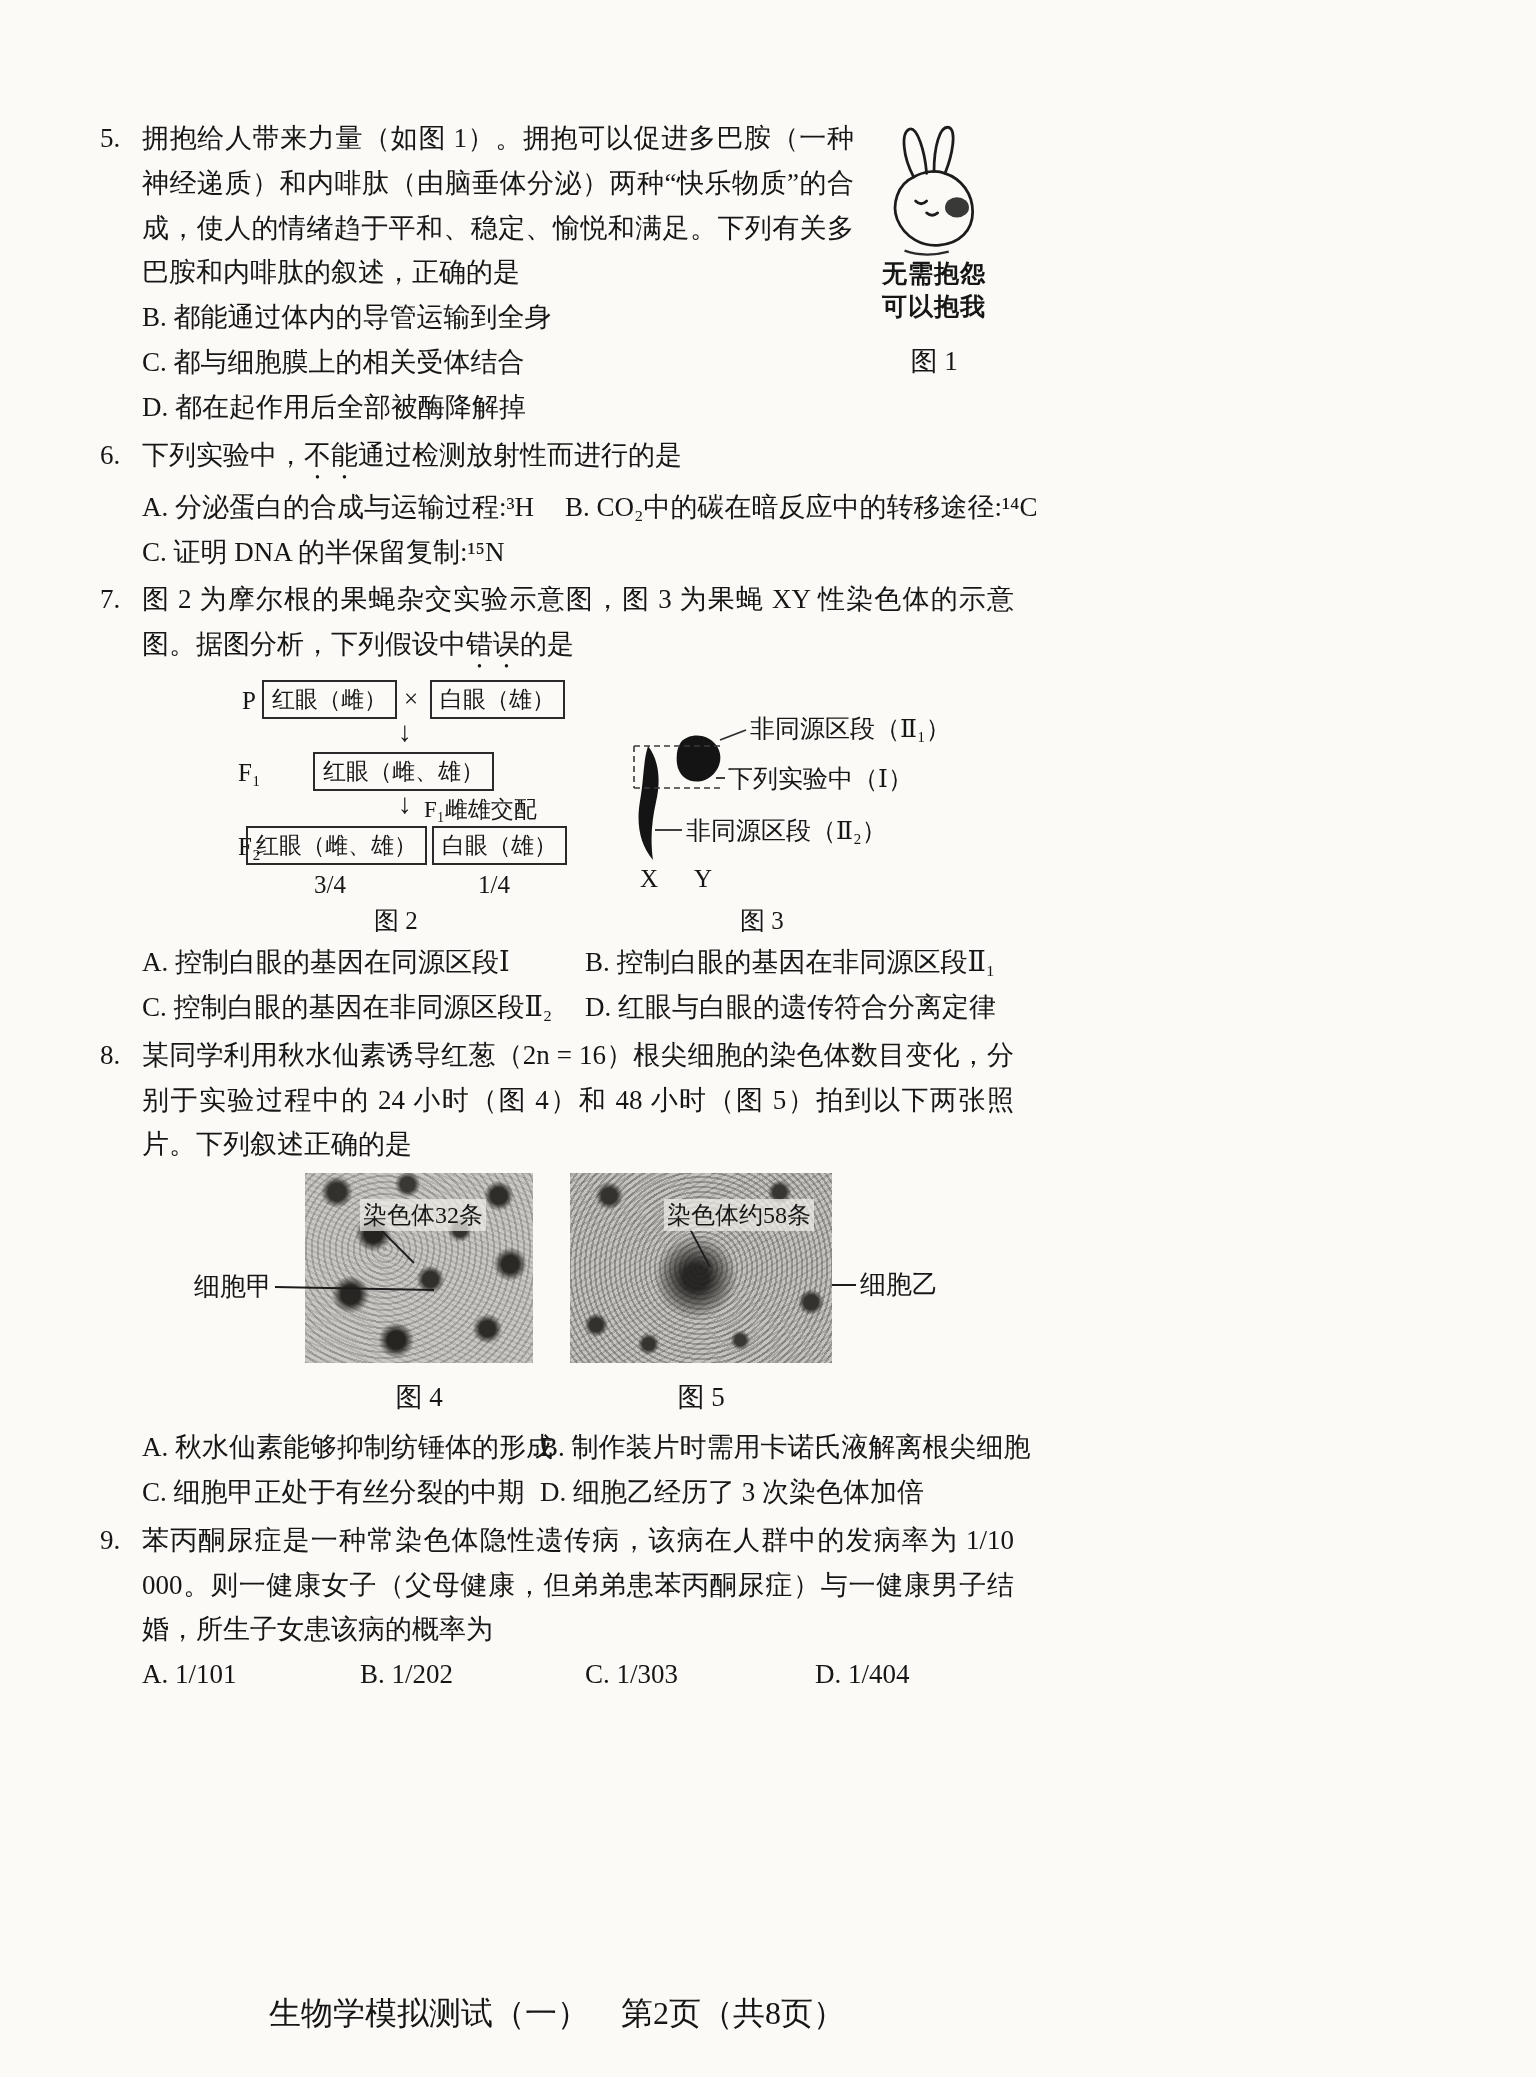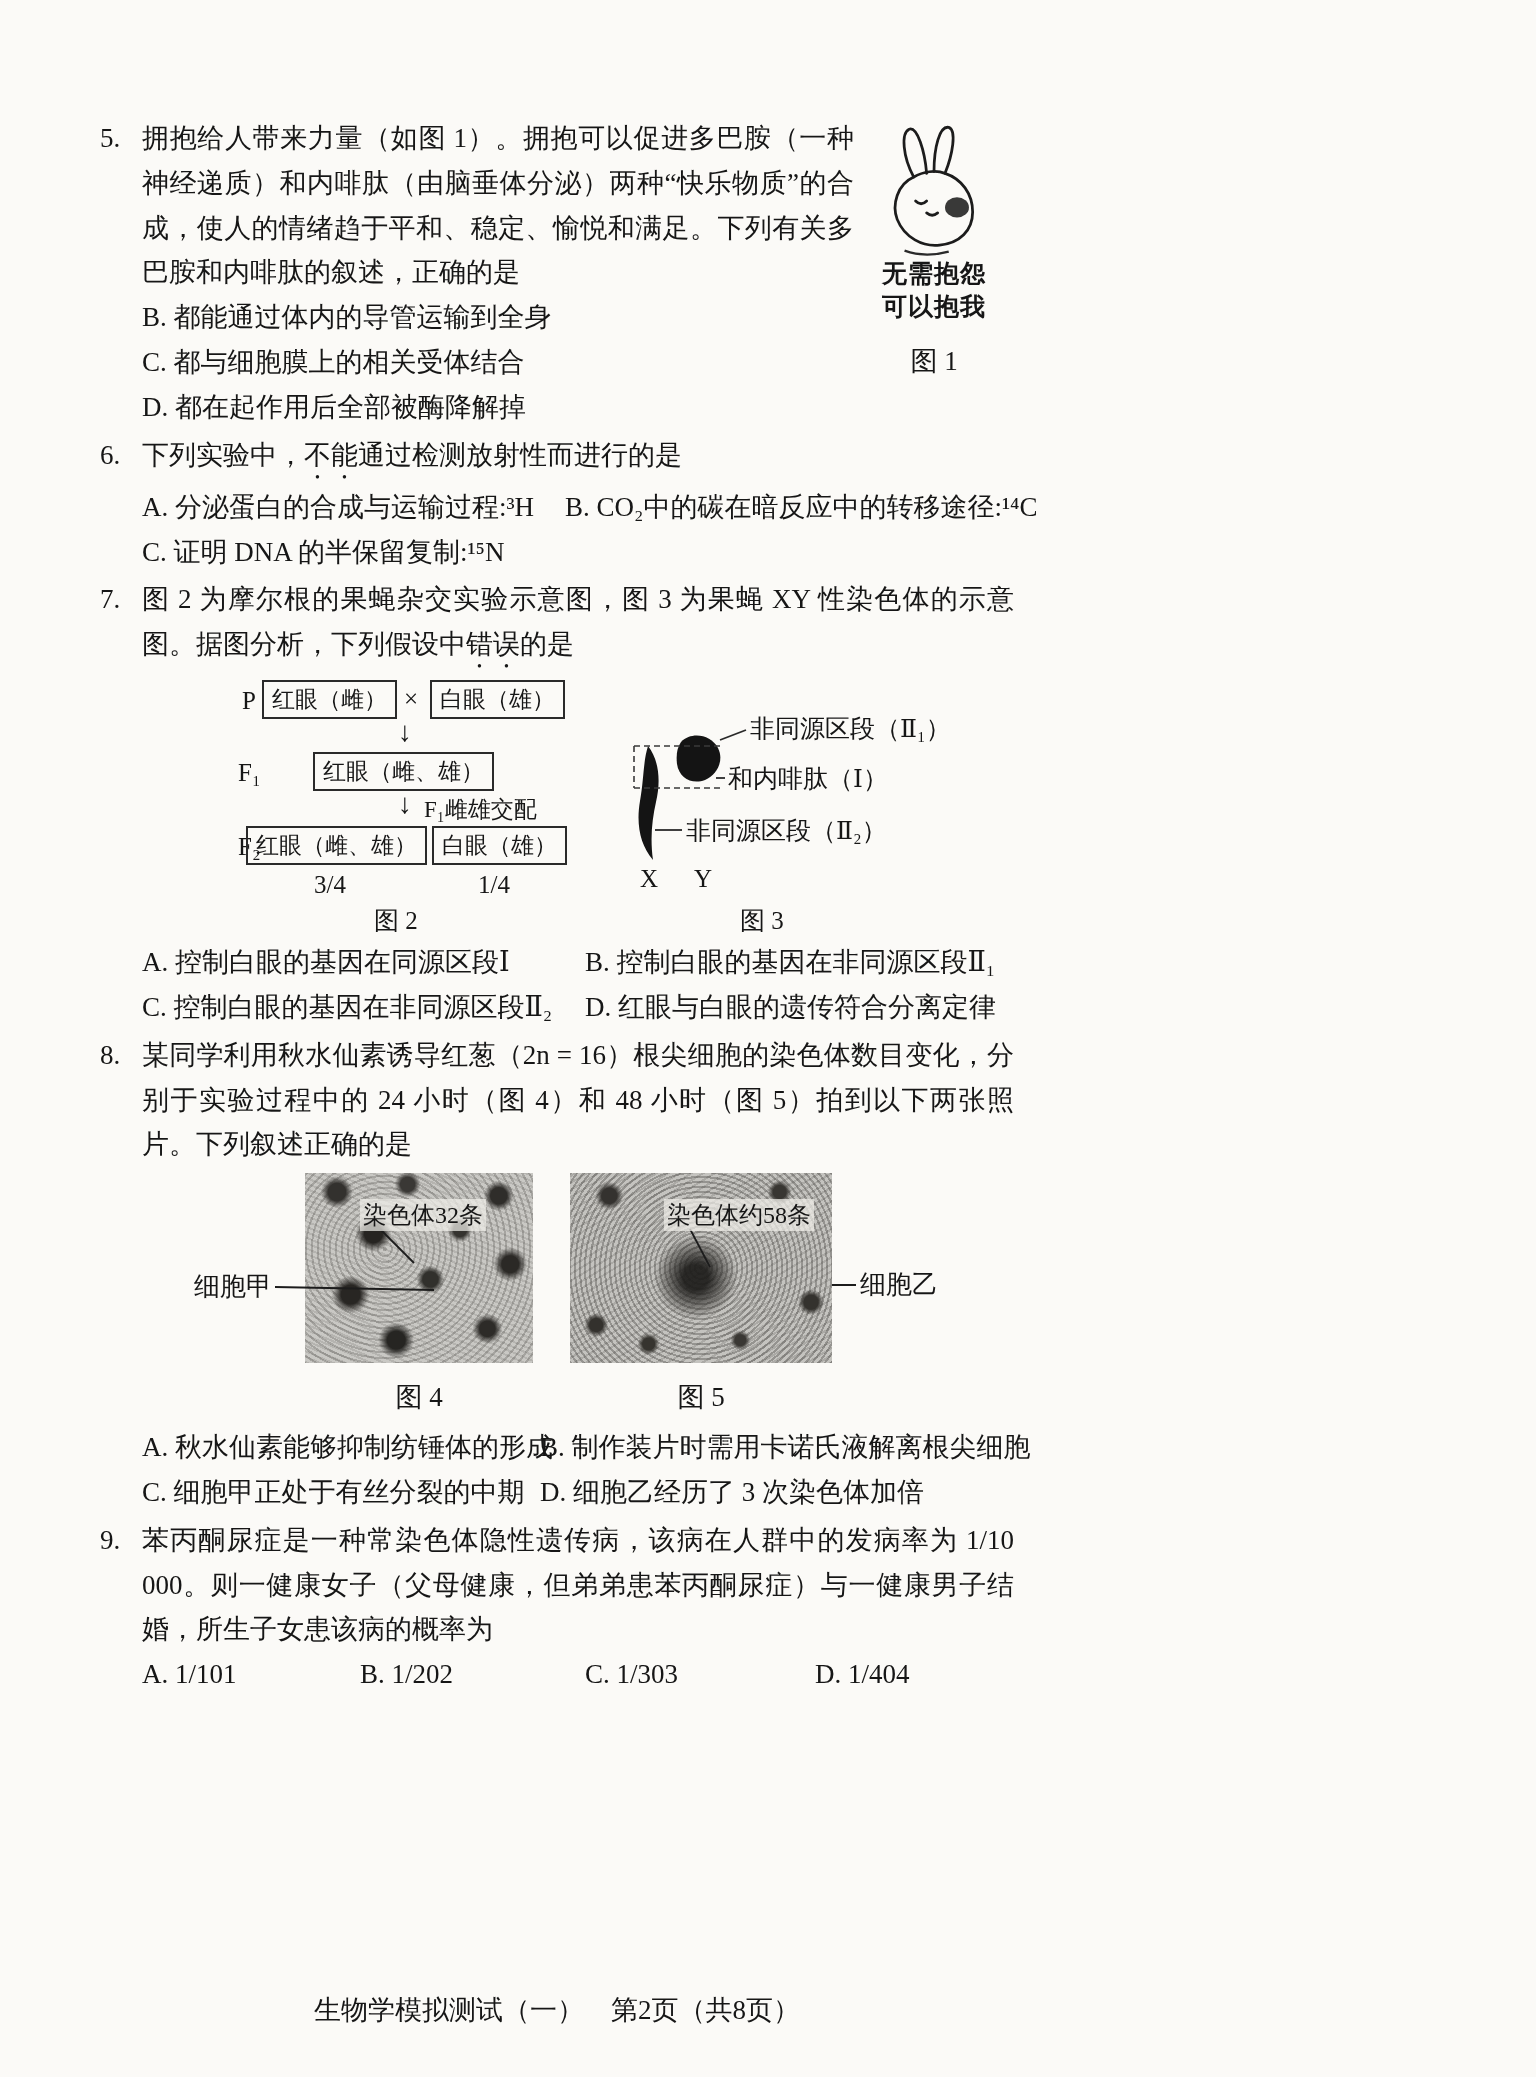--- a/index.html
+++ b/index.html
@@ -70,21 +70,21 @@
       radial-gradient(circle 10px at 65% 88%, #3a3834 55%, rgba(0,0,0,0) 100%),
       radial-gradient(circle 11px at 30% 90%, #36342f 55%, rgba(0,0,0,0) 100%),
       repeating-radial-gradient(circle at 50% 50%, rgba(40,38,35,.3) 0 2px, rgba(0,0,0,0) 2px 5px),
       repeating-linear-gradient(-31deg, rgba(70,68,64,.2) 0 2px, rgba(0,0,0,0) 2px 6px);
   }
   .ph-overlay{position:absolute;font-size:24px;background:rgba(238,237,232,.72);padding:0 3px;white-space:nowrap;}
   .ph-callout{position:absolute;font-size:26px;white-space:nowrap;}
   .ph-caption{position:absolute;top:206px;text-align:center;}
   .calloutsvg{position:absolute;left:0;top:0;pointer-events:none;}
 
-  .footer{position:absolute;left:100px;top:1992px;width:914px;text-align:center;font-size:27px;}
+  .footer{position:absolute;left:100px;top:1992px;width:914px;text-align:center;font-size:32px;}
 </style>
 </head>
 <body>
 
 <div class="page">
   <div class="content">
 
     <section class="question">
       <div class="qnum">5.</div>
       <div class="qbody">
@@ -157,21 +157,21 @@
               <path d="M30 68 C41 82 43 103 38 124 C34 142 32 160 35 182 C22 167 18 146 22 123 C26 101 25 84 30 68 Z" fill="#141414"></path>
               <path d="M63 64 C74 53 93 57 100 70 C106 82 100 96 87 102 C74 107 61 100 59 86 C58 77 59 70 63 64 Z" fill="#141414"></path>
               <line x1="16" y1="68" x2="104" y2="68" stroke="#3a3a3a" stroke-width="1.6" stroke-dasharray="6 4"></line>
               <line x1="16" y1="110" x2="104" y2="110" stroke="#3a3a3a" stroke-width="1.6" stroke-dasharray="6 4"></line>
               <line x1="16" y1="68" x2="16" y2="110" stroke="#3a3a3a" stroke-width="1.6" stroke-dasharray="6 4"></line>
               <line x1="102" y1="62" x2="128" y2="52" stroke="#2a2a2a" stroke-width="1.8"></line>
               <line x1="98" y1="100" x2="107" y2="100" stroke="#2a2a2a" stroke-width="1.8"></line>
               <line x1="37" y1="152" x2="64" y2="152" stroke="#2a2a2a" stroke-width="1.8"></line>
             </svg>
             <span class="flab" style="left:132px;top:36px;text-align:right;">非同源区段（Ⅱ₁）</span>
-            <span class="flab" style="left:110px;top:86px;">和内啡肽（Ⅰ）</span>
+            <span class="flab" style="left:110px;top:86px;">下列实验中（Ⅰ）</span>
             <span class="flab" style="left:68px;top:138px;">非同源区段（Ⅱ₂）</span>
             <span class="flab" style="left:22px;top:186px;">X</span>
             <span class="flab" style="left:76px;top:186px;">Y</span>
             <span class="flab" style="left:122px;top:228px;">图 3</span>
           </div>
         </div>
 
         <div class="opt-grid cols-q7">
           <div class="opt">A. 控制白眼的基因在同源区段Ⅰ</div>
           <div class="opt">B. 控制白眼的基因在非同源区段Ⅱ₁</div>

